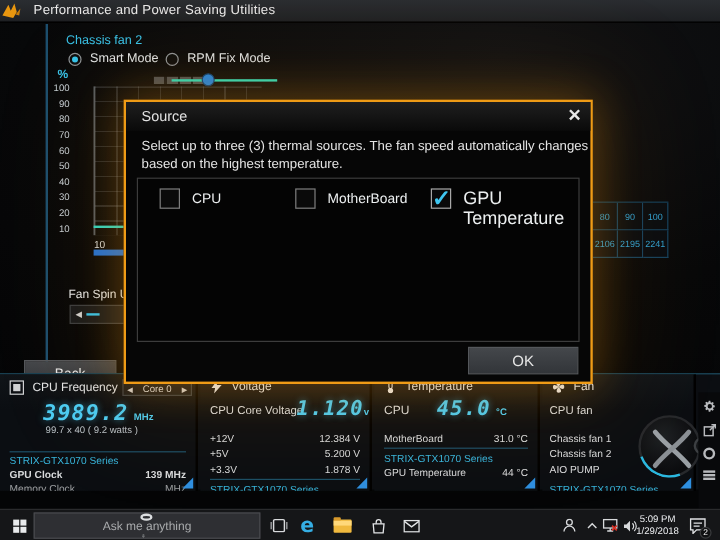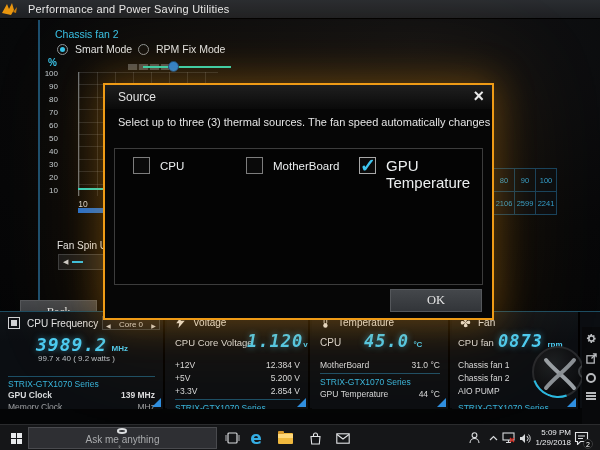--- a/index.html
+++ b/index.html
@@ -43,21 +43,21 @@
   #topline-dot { left:168px; top:61px; width:11px; height:11px; border-radius:50%;
     background:#1f82dd; border:1px solid #0c3f73; }
 
   #spin-label { left:57px; top:240px; font-size:10px; color:#e4e6e8; white-space:nowrap; }
   #spin-box { left:58px; top:254px; width:48px; height:16px; background:#17191b; border:1px solid #3a3d40;
     display:flex; align-items:center; }
   #spin-box .arrow { color:#cfcfcf; font-size:7px; margin:0 4px; }
   #spin-box .dash { width:11px; height:2px; background:#35c3ea; }
 
   .btn { background:linear-gradient(#44474b,#323539); border:1px solid #54575b; color:#e6e6e6;
-    font-size:11.5px; display:flex; align-items:center; justify-content:center; font-family:Liberation Serif, serif; }
+    font-size:11.5px; display:flex; align-items:center; justify-content:center; font-family:Liberation Sans, sans-serif; }
   #back-btn { left:20px; top:300px; width:77px; height:23px; }
 
   
   #rpm-table { left:493px; top:168px; display:grid; grid-template-columns:21px 21px 21px;
     grid-auto-rows:23px; border-left:1px solid #15425e; border-top:1px solid #15425e; }
   #rpm-table .cell { border-right:1px solid #15425e; border-bottom:1px solid #15425e;
     color:#2f9fd0; font-size:7.5px; display:flex; align-items:center; justify-content:center;
     background:rgba(8,14,20,.6); }
 
   .page-dash { top:320px; height:2px; background:#4a4d50; }
@@ -136,21 +136,21 @@
     display:flex; align-items:center; }
   #cortana-ring { width:10px; height:10px; border-radius:50%; border:2px solid #dcdee0; margin:0 8px 0 7px; }
   #search-text { color:#a9abad; font-size:10px; flex:1; }
   #mic { margin-right:7px; }
   #edge-e { color:#35aee4; font-size:17px; font-weight:bold; font-family:"DejaVu Sans", sans-serif; }
   .folder { position:relative; width:15px; height:11px; background:#f0b93e; border-radius:1px; }
   .folder::before { content:""; position:absolute; left:0; top:-2px; width:6px; height:3px; background:#d89a2c;
     border-radius:1px 1px 0 0; }
   .folder::after { content:""; position:absolute; left:0; top:1px; width:15px; height:4px; background:#ffd87a; }
   #clock { left:528px; width:40px; flex-direction:column; line-height:10px; }
-  #clock div { color:#eceef0; font-size:8px; text-align:right; width:46px; }
+  #clock div { color:#eceef0; font-size:8px; text-align:center; width:46px; }
   #notif { left:569px; width:24px; position:absolute; }
   #notif .badge { position:absolute; right:0px; bottom:2px; width:10px; height:10px; border-radius:50%;
     background:#101112; border:1px solid #3a3b3d; color:#fff; font-size:7px; display:flex;
     align-items:center; justify-content:center; }
 </style>
 </head>
 <body>
 
 <div id="app">
 
@@ -202,38 +202,39 @@
     <span class="dash"></span>
   </div>
 
   <button class="abs btn" id="back-btn">Back</button>
 
   <div class="abs" id="rpm-table">
     <div class="cell">80</div>
     <div class="cell">90</div>
     <div class="cell">100</div>
     <div class="cell">2106</div>
-    <div class="cell">2599</div>
+    <div class="cell">2195</div>
     <div class="cell">2241</div>
   </div>
 
   <div class="abs page-dash" style="left:268px;width:5px;"></div>
   <div class="abs page-dash" style="left:277px;width:5px;"></div>
   <div class="abs page-dash" style="left:298px;width:5px;"></div>
   <div class="abs page-dash" style="left:307px;width:5px;"></div>
   <div class="abs page-dash active" style="left:316px;width:14px;"></div>
   <div class="abs page-dash" style="left:350px;width:5px;"></div>
   <div class="abs page-dash" style="left:359px;width:5px;"></div>
 
   <div class="abs" id="modal">
     <div id="modal-header"></div>
     <div id="modal-title">Source</div>
     <div id="modal-close">×</div>
     <div id="modal-msg">
       <div>Select up to three (3) thermal sources. The fan speed automatically changes</div>
+      <div>based on the highest temperature.</div>
     </div>
     <div id="option-box">
       <div class="opt" style="left:18px;">
         <span class="checkbox"></span>
         <span class="opt-label">CPU</span>
       </div>
       <div class="opt" style="left:131px;">
         <span class="checkbox"></span>
         <span class="opt-label">MotherBoard</span>
       </div>
@@ -291,21 +292,21 @@
       <div class="mrow" style="top:48px;">
         <span>+12V</span>
         <span>12.384 V</span>
       </div>
       <div class="mrow" style="top:61px;">
         <span>+5V</span>
         <span>5.200 V</span>
       </div>
       <div class="mrow" style="top:74px;">
         <span>+3.3V</span>
-        <span>2.854 V</span>
+        <span>1.878 V</span>
       </div>
       <div class="mdiv" style="top:87px;"></div>
       <div class="series" style="top:91px;">STRIX-GTX1070 Series</div>
       <div class="tri"></div>
     </div>
 
     <div class="sec" style="left:312px; width:138px;">
       <div class="sec-head">
         <svg class="strip-ic" width="10" height="14" viewBox="0 0 10 14">
           <rect x="3.2" y="0.8" width="3.4" height="8" rx="1.7" fill="none" stroke="#e6e8ea" stroke-width="1.2"></rect>
@@ -337,24 +338,20 @@
           <g fill="#e6e8ea">
             <path d="M7 7 C3.5 3.5 3.5 1 7 1 C10 1 9.5 4 7 7 Z"></path>
             <path d="M7 7 C10.5 3.5 13 3.5 13 7 C13 10 10 9.5 7 7 Z"></path>
             <path d="M7 7 C10.5 10.5 10.5 13 7 13 C4 13 4.5 10 7 7 Z"></path>
             <path d="M7 7 C3.5 10.5 1 10.5 1 7 C1 4 4 4.5 7 7 Z"></path>
           </g>
         </svg>
         <span>Fan</span>
       </div>
       <div class="abs" style="left:6px; top:25px; font-size:9.5px; color:#dadcde;">CPU fan</div>
-      <div class="abs" style="left:46px; top:19px;">
-        <span class="bigval" style="font-size:17px;">0873</span>
-        <span class="unit">rpm</span>
-      </div>
       <div class="abs" style="left:6px; top:48px; font-size:8.5px; color:#d8dadc;">Chassis fan 1</div>
       <div class="abs" style="left:6px; top:61px; font-size:8.5px; color:#d8dadc;">Chassis fan 2</div>
       <div class="abs" style="left:6px; top:74px; font-size:8.5px; color:#d8dadc;">AIO PUMP</div>
       <div class="series" style="top:91px; left:6px;">STRIX-GTX1070 Series</div>
       <div class="tri"></div>
     </div>
 
     <div id="fan-wheel">
       <svg width="52" height="52" viewBox="0 0 52 52">
         <path d="M12 12 C20 22 32 30 40 40" stroke="#9aa0a5" stroke-width="4" fill="none" stroke-linecap="round"></path>

